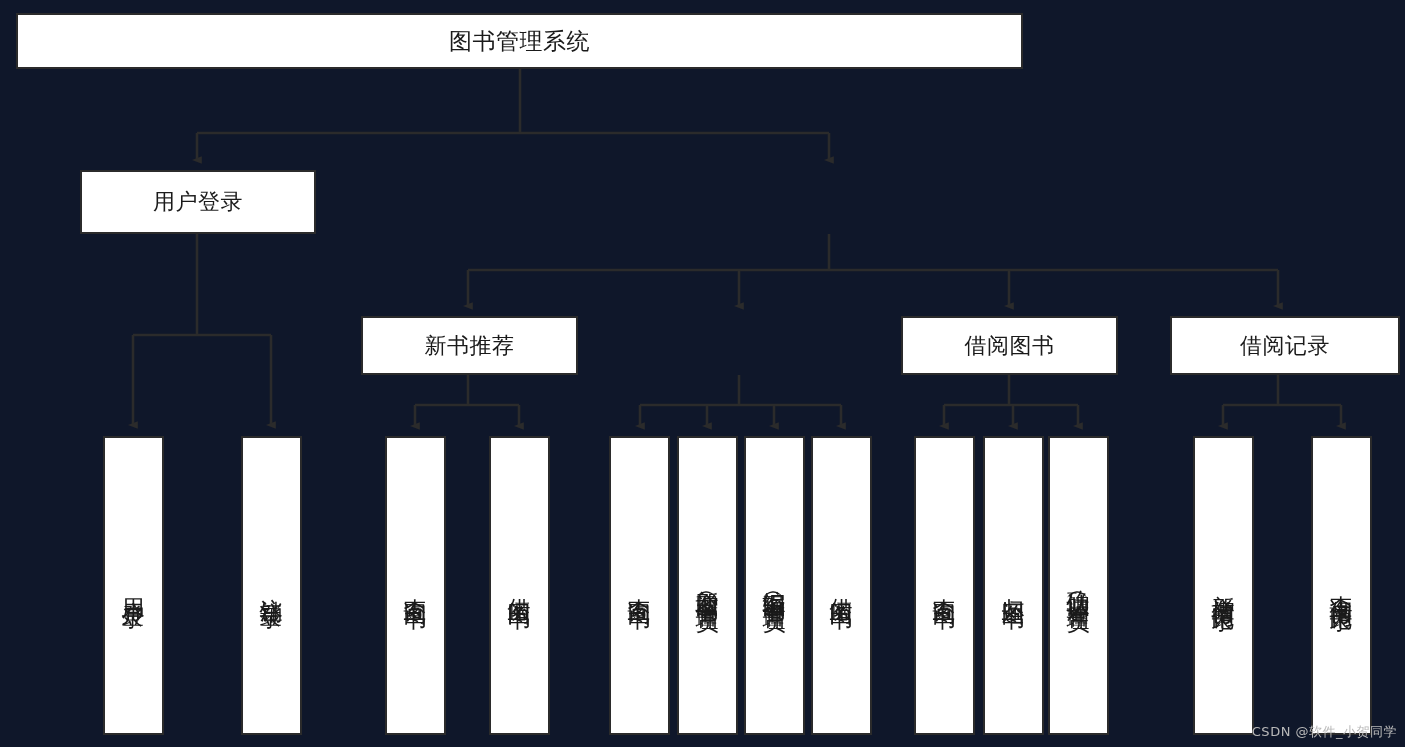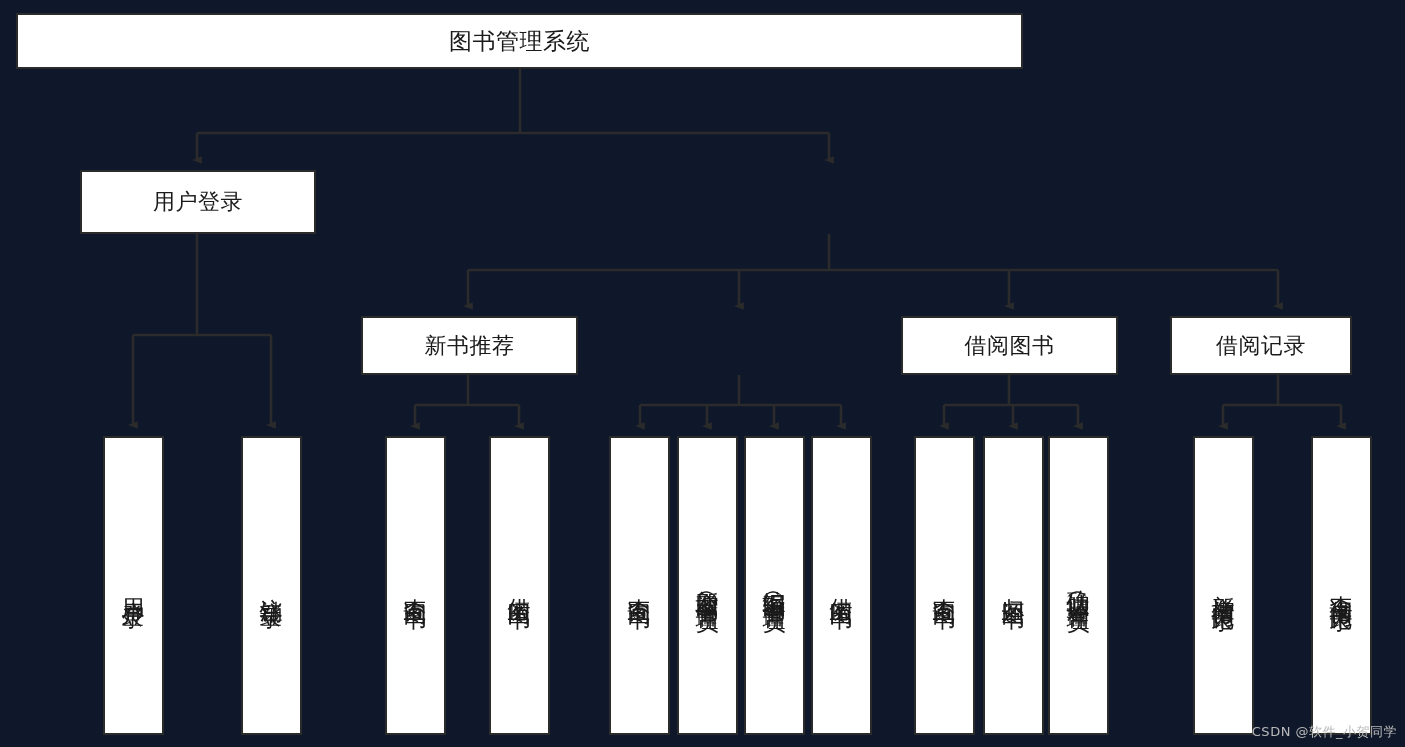--- a/index.html
+++ b/index.html
@@ -139,21 +139,21 @@
   <div class="node horiz" style="left:80px; top:170px; width:236px; height:64px;">
     <span class="lbl">用户登录</span>
   </div>
 
   <div class="node horiz" style="left:361px; top:316px; width:217px; height:59px;">
     <span class="lbl">新书推荐</span>
   </div>
   <div class="node horiz" style="left:901px; top:316px; width:217px; height:59px;">
     <span class="lbl">借阅图书</span>
   </div>
-  <div class="node horiz" style="left:1170px; top:316px; width:182px; height:59px;">
+  <div class="node horiz" style="left:1170px; top:316px; width:230px; height:59px;">
     <span class="lbl">借阅记录</span>
   </div>
 
   <div class="node vert" style="left:103px; top:436px; width:61px; height:299px;">
     <span class="lbl">用户登录</span>
   </div>
   <div class="node vert" style="left:241px; top:436px; width:61px; height:299px;">
     <span class="lbl">注销登录</span>
   </div>
 

